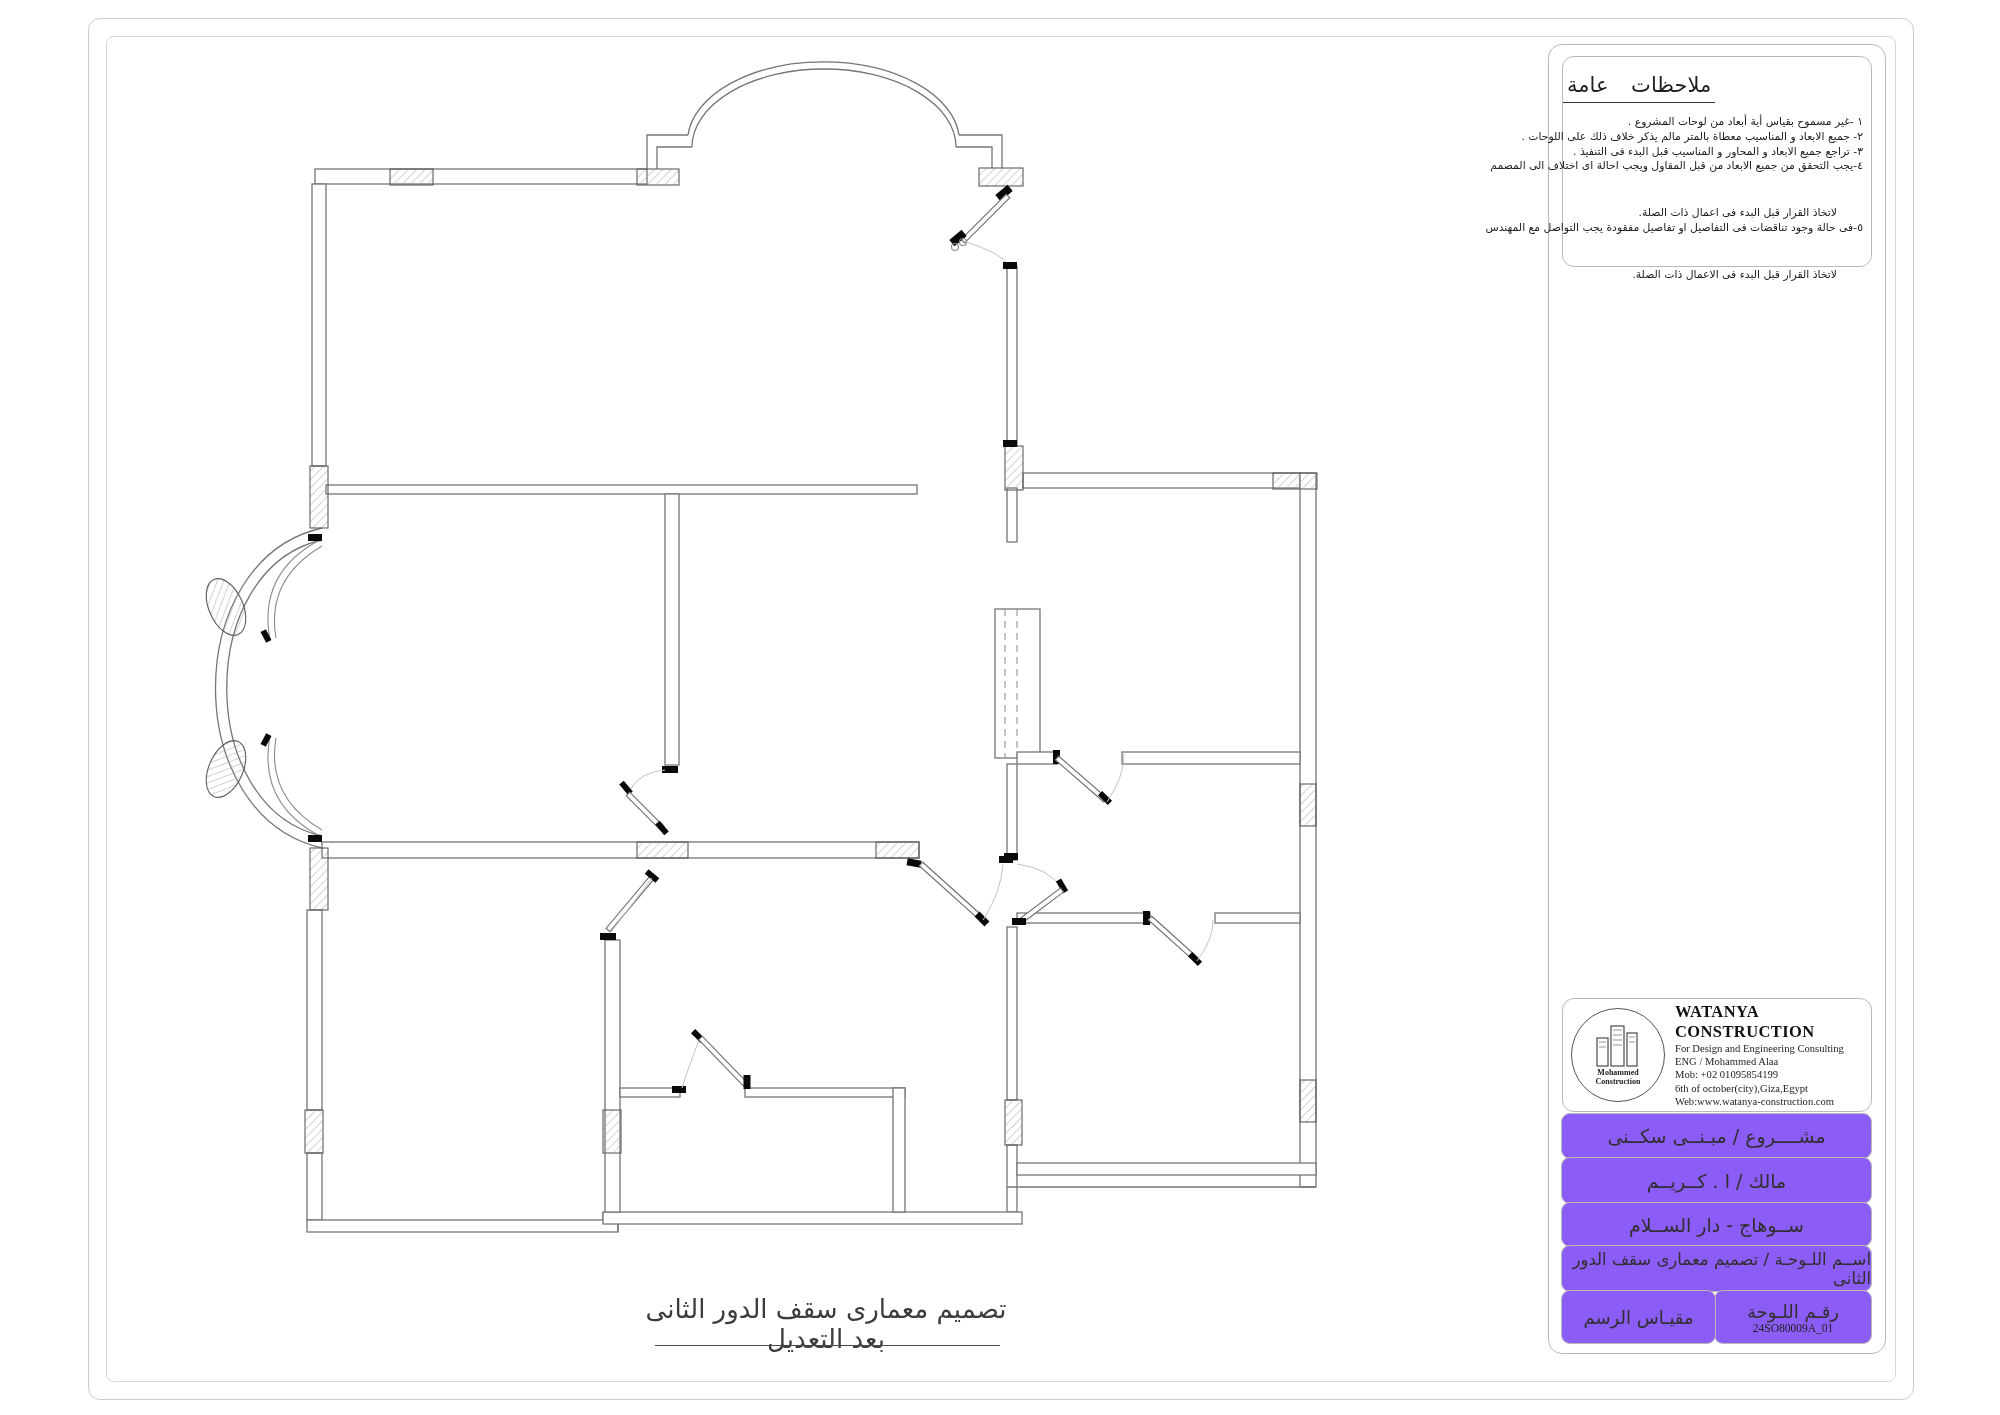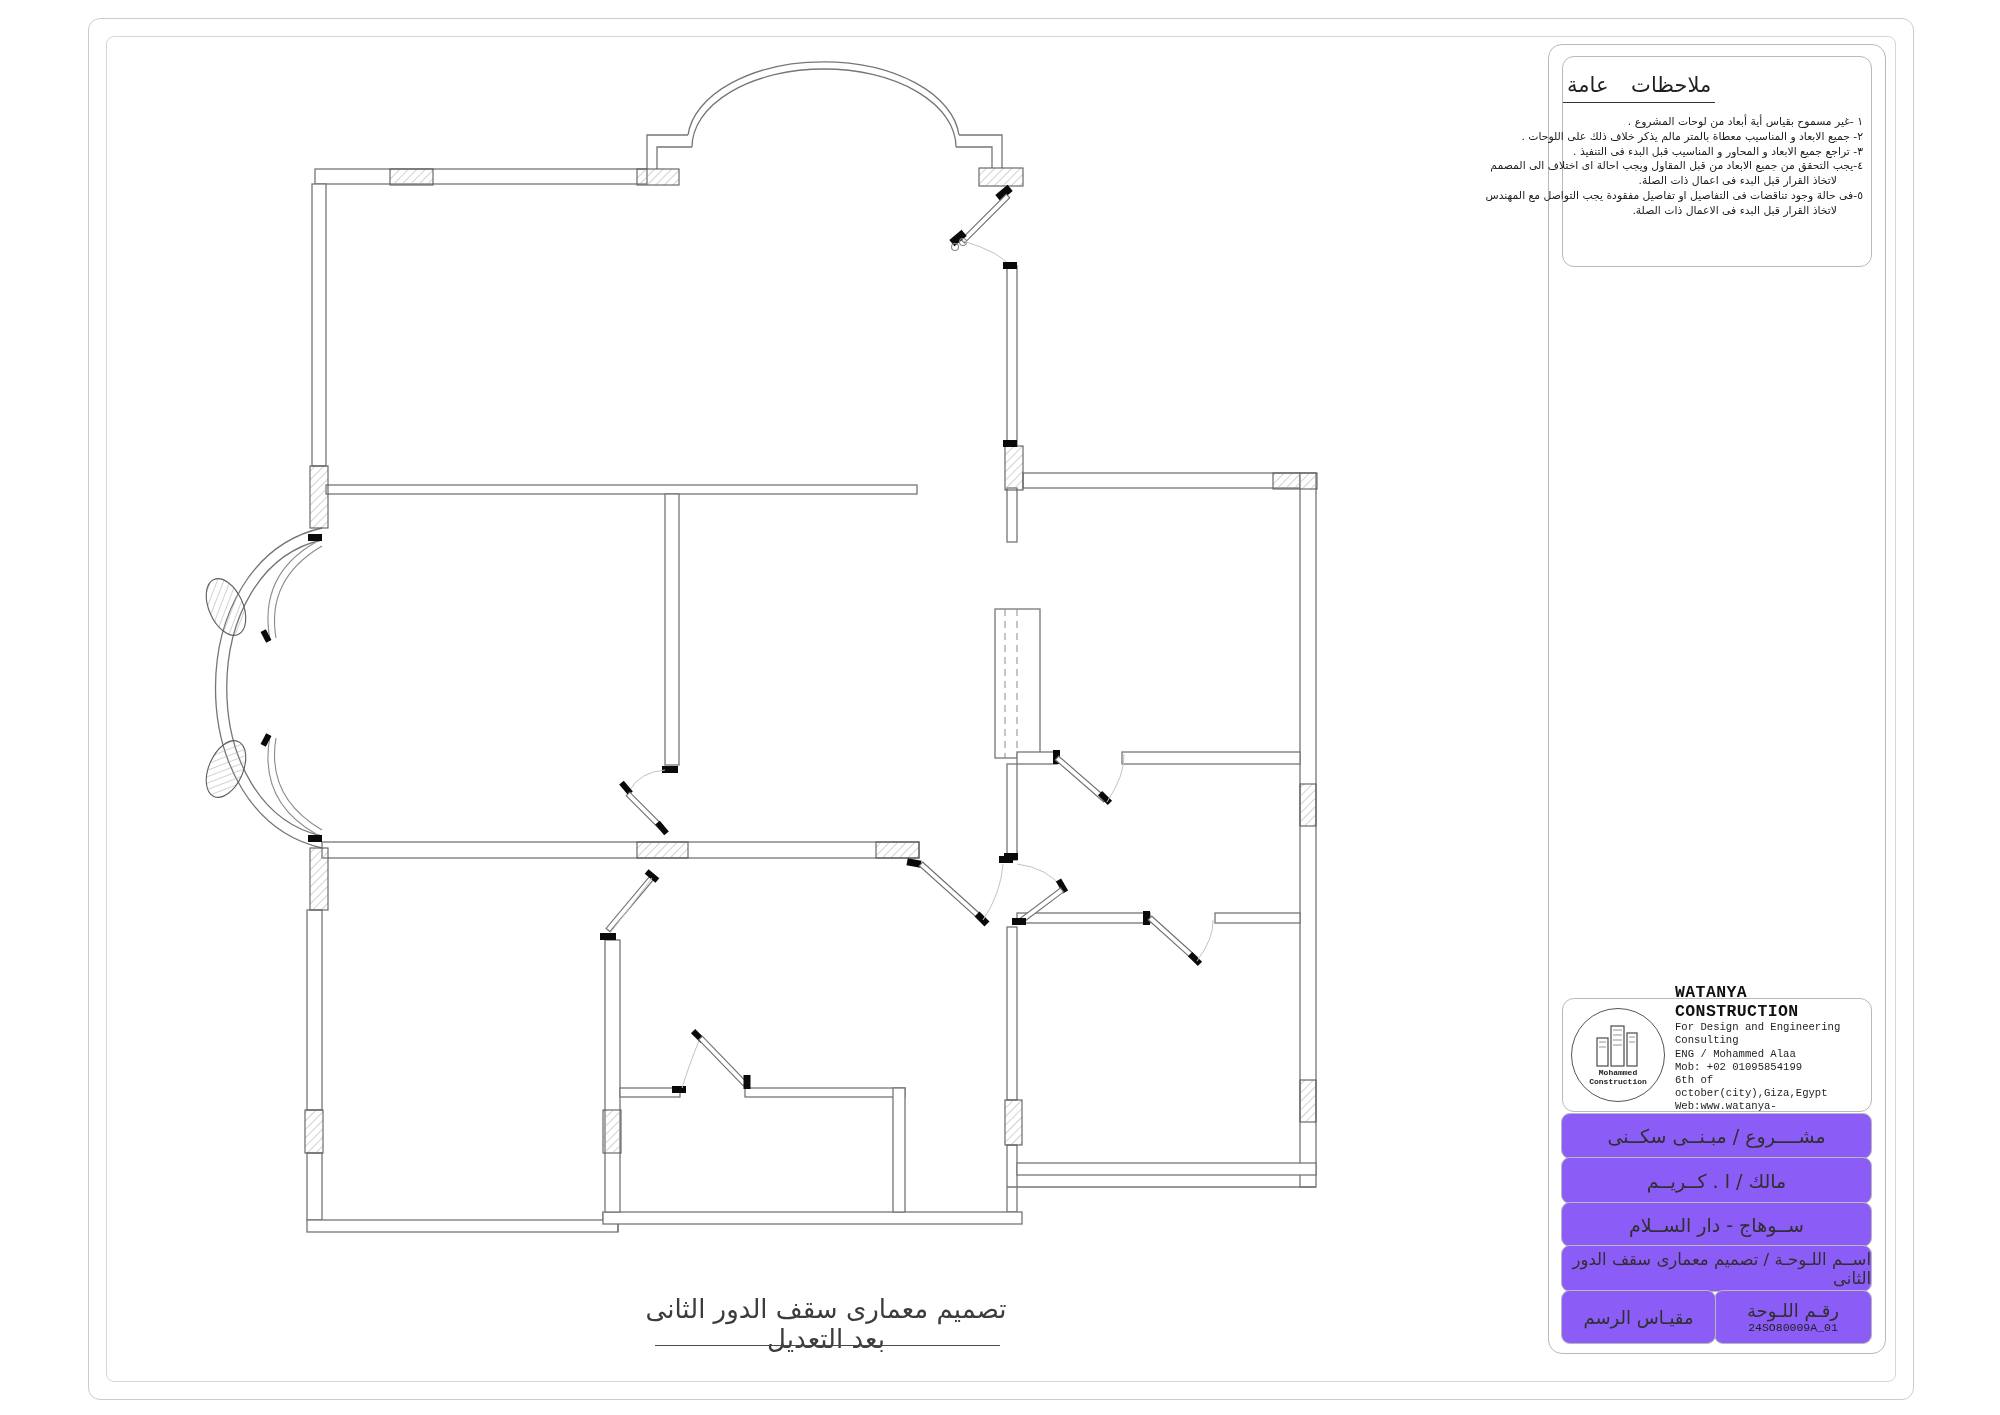--- a/index.html
+++ b/index.html
@@ -10,22 +10,22 @@
   .abs{position:absolute;}
   .frame{border:1.6px solid #cccccc;border-radius:10px;}
   .panelbox{border:1.4px solid #b9b9b9;border-radius:12px;background:#fff;}
   .rowcell{border:1.2px solid #b9b9b9;border-radius:9px;background:#8b5cf6;
     display:flex;align-items:center;justify-content:center;direction:rtl;
     color:#2f2f2f;}
   #notes-title{display:inline-block;font-size:21px;color:#1f1f1f;
     border-bottom:1.4px solid #333;padding:0 4px 5px 4px;word-spacing:16px;letter-spacing:2px;}
   .note-line{direction:rtl;text-align:right;font-size:10.8px;line-height:14.8px;
     color:#1c1c1c;white-space:nowrap;padding-right:8px;}
-  .note-cont{padding-right:34px;}
-  .latin{font-family:Liberation Mono, monospace;}
+  .note-cont{padding-right:34px;margin-top:32px;}
+  .latin{font-family:Liberation Serif, serif;}
   .logo-line{font-size:10.6px;line-height:13.2px;color:#1d1d1d;}
   #caption{font-size:26px;color:#3c3c3c;text-align:center;direction:rtl;}
 </style>
 </head>
 <body>
 
 <div class="abs frame" style="left:88px;top:18px;width:1824px;height:1380px;border-radius:12px;"></div>
 <div class="abs frame" style="left:106px;top:36px;width:1788px;height:1344px;border-radius:8px;border-color:#d7d7d7;"></div>
 
 <svg class="abs" viewBox="0 0 1545 1415" style="left:0;top:0;width:1545px;height:1415px">

